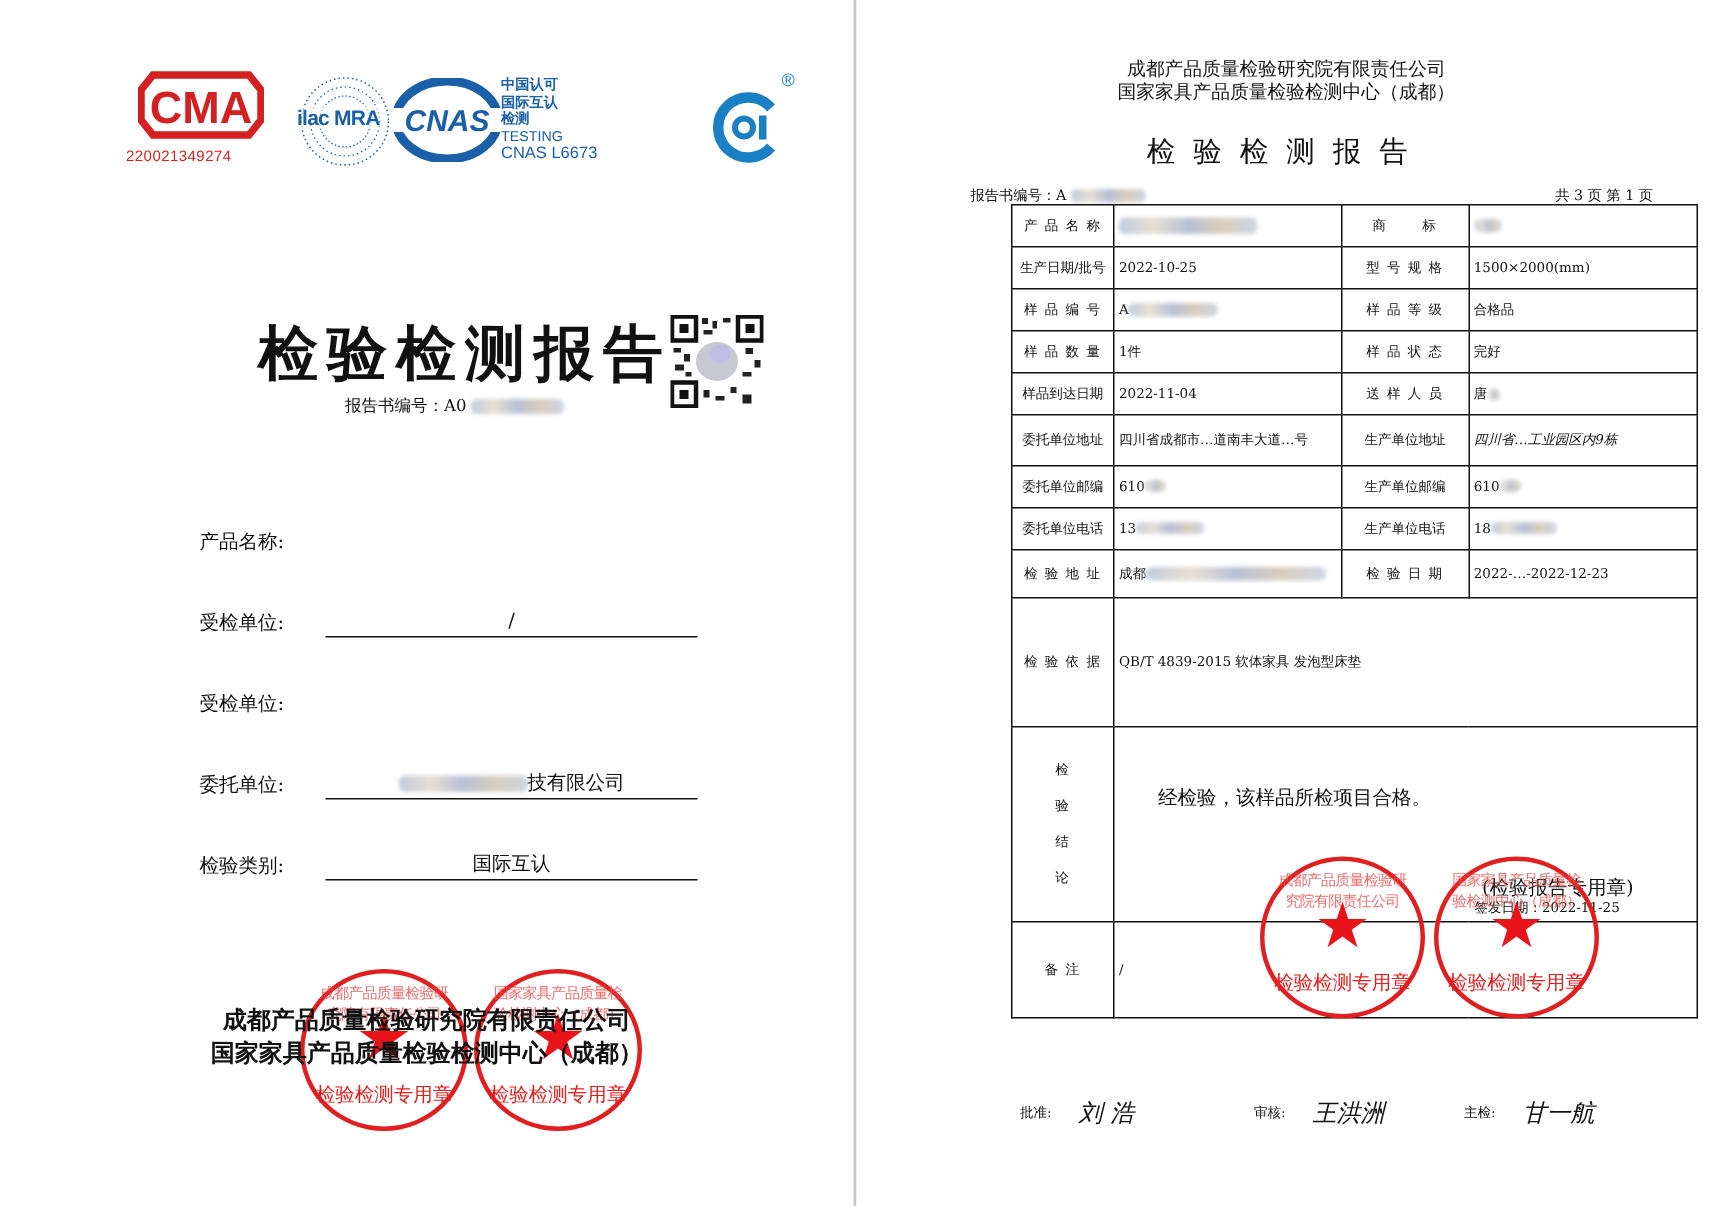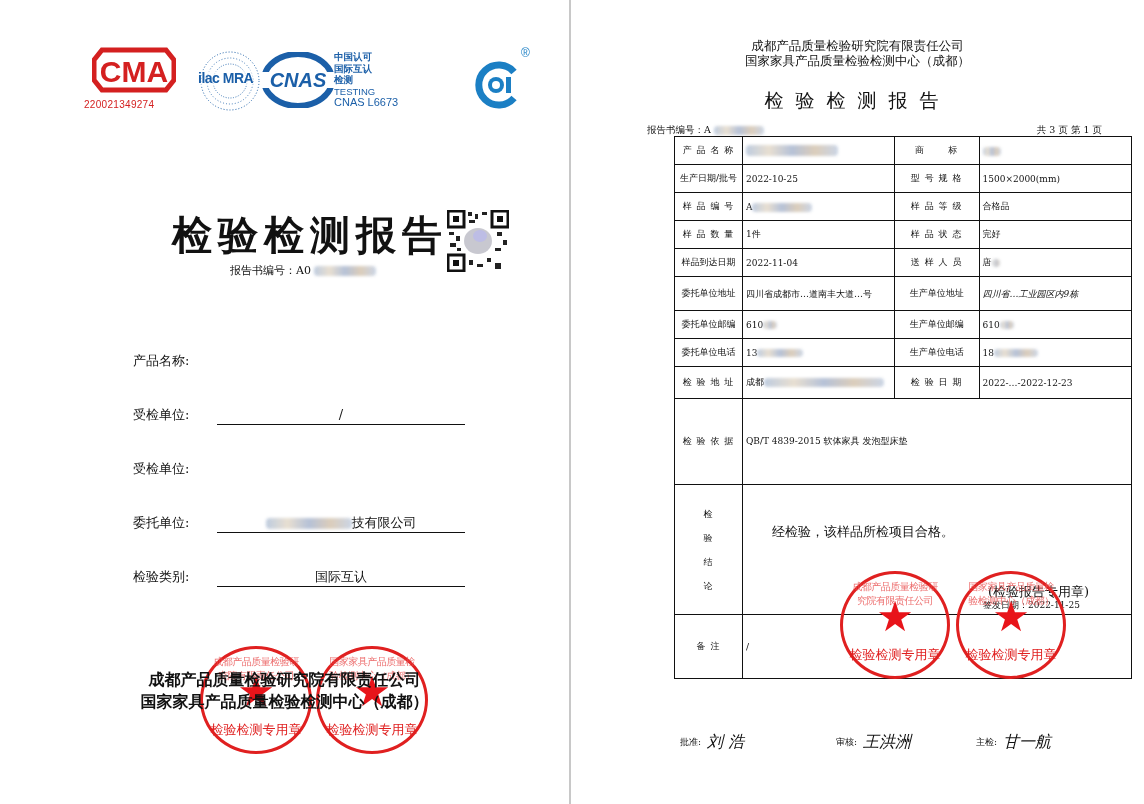--- a/index.html
+++ b/index.html
@@ -45,21 +45,21 @@
   .r-title { position: absolute; left: 571px; width: 573px; top: 88px; text-align: center; font-size: 19px; letter-spacing: 12px; }
   .r-no { position: absolute; left: 647px; top: 124px; font-size: 9.5px; text-align: right; }
   .r-pages { position: absolute; right: 42px; top: 124px; font-size: 9.5px; }
   table.rep { position: absolute; left: 646px; top: 136px; width: 458px; border-collapse: collapse; font-size: 9px; margin-left: 28px; }
   table.rep td { border: 1.5px solid #111; padding: 0 3px; vertical-align: middle; }
   table.rep td.k { text-align: center; white-space: nowrap; letter-spacing: 1px; }
   table.rep td.k2 { text-align: center; letter-spacing: 1px; }
   .sp { letter-spacing: 4px; }
   .conc { font-size: 13px; padding-left: 26px !important; }
   .sig { position: absolute; top: 732px; font-size: 9px; }
-  .sig .hand { font-family: "DejaVu Serif", serif; font-size: 16px; font-style: italic; margin-left: 6px; vertical-align: middle; }
+  .sig .hand { font-family: "DejaVu Serif", serif; font-size: 16px; font-style: italic; margin-left: 18px; vertical-align: middle; }
 </style>
 </head>
 <body>
 
 <div class="page" id="cover"></div>
 <div class="divider"></div>
 
 <svg class="cma" viewBox="0 0 84 48">
   <path d="M10 4 H74 L82 14 V34 L74 44 H10 L2 34 V14 Z" fill="none" stroke="#d42020" stroke-width="5"></path>
   <text x="42" y="36" text-anchor="middle" font-family="Liberation Sans, sans-serif" font-weight="bold" font-size="30" fill="#d42020">CMA</text>

